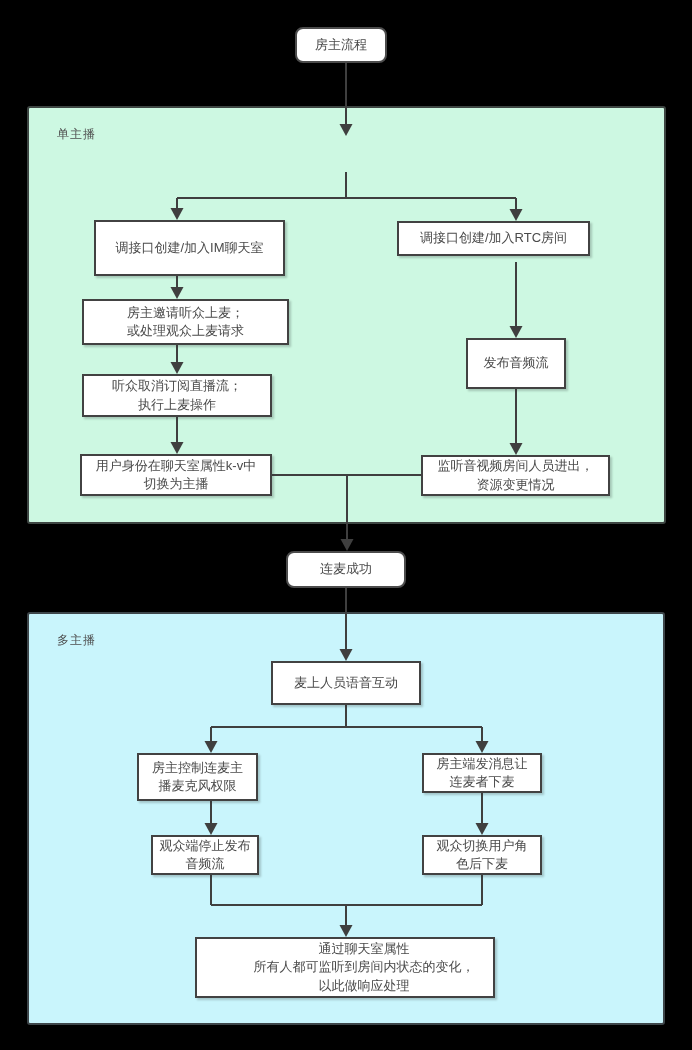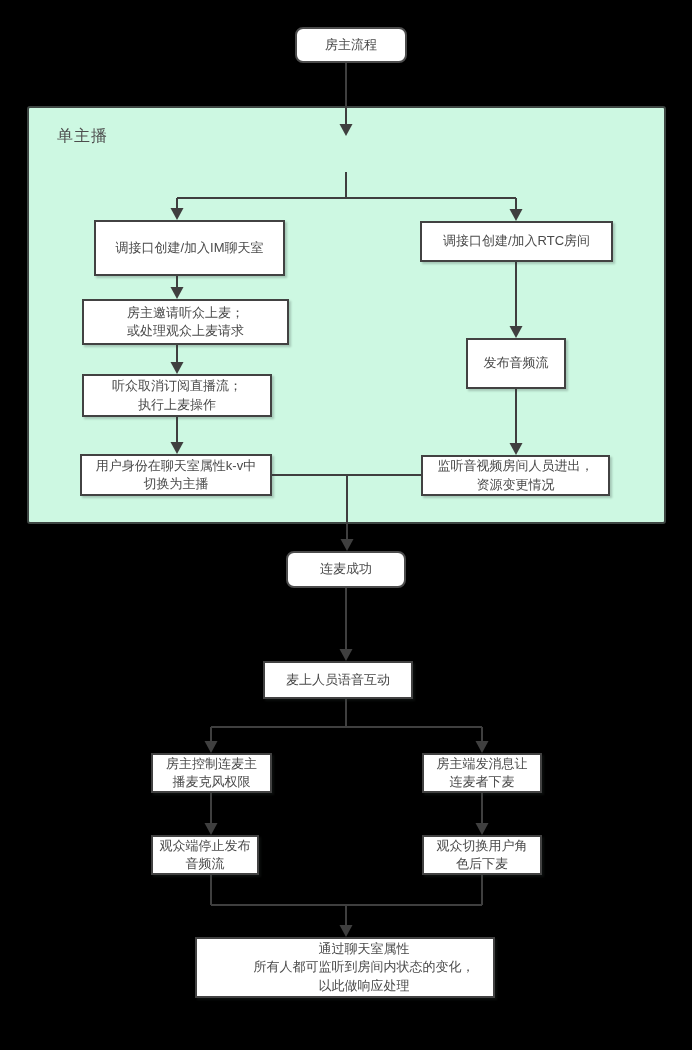--- a/index.html
+++ b/index.html
@@ -22,21 +22,21 @@
     background:#cdf8e2;
   }
   .region-multi{
     left:27px;top:612px;width:638px;height:413px;
     background:#c9f5fc;
     border-color:#3e464a;
   }
   .region-label{
     position:absolute;
     left:28px;top:18px;
-    font-size:16px;
+    font-size:12px;
     color:#4d4d4d;
     letter-spacing:1px;
   }
   .connectors{
     position:absolute;left:0;top:0;width:692px;height:1050px;
     z-index:2;
   }
   .node{
     position:absolute;
     box-sizing:border-box;
@@ -60,20 +60,23 @@
   }
   .node-big{font-size:13px;padding-left:38px;}
 </style>
 </head>
 <body>
 
 <div class="canvas">
 
   <div class="region region-single">
     <div class="region-label">单主播</div>
+  </div>
+  <div class="region region-multi">
+    <div class="region-label">多主播</div>
   </div>
 
   <svg class="connectors" width="692" height="1050" viewBox="0 0 692 1050">
     <g stroke="#3f3f3f" stroke-width="2" fill="none">
 
       <path d="M346 63 V125"></path>
 
       <path d="M346 172 V198 M177 198 H516 M177 198 V210 M516 198 V210"></path>
 
       <path d="M177 262 V288"></path>
@@ -106,46 +109,46 @@
       <polygon points="340.5,539 353.5,539 347,551"></polygon>
       <polygon points="339.5,649 352.5,649 346,661"></polygon>
       <polygon points="204.5,741 217.5,741 211,753"></polygon>
       <polygon points="475.5,741 488.5,741 482,753"></polygon>
       <polygon points="204.5,823 217.5,823 211,835"></polygon>
       <polygon points="475.5,823 488.5,823 482,835"></polygon>
       <polygon points="339.5,925 352.5,925 346,937"></polygon>
     </g>
   </svg>
 
-  <div class="node node-rounded" style="left:295px;top:27px;width:112px;height:36px">房主流程</div>
+  <div class="node node-rounded" style="left:295px;top:27px;width:92px;height:36px">房主流程</div>
 
 
   <div class="node" style="left:94px;top:220px;width:191px;height:56px">调接口创建/加入IM聊天室</div>
 
   <div class="node" style="left:82px;top:299px;width:207px;height:46px">房主邀请听众上麦；
 或处理观众上麦请求</div>
 
   <div class="node" style="left:82px;top:374px;width:190px;height:43px">听众取消订阅直播流；
 执行上麦操作</div>
 
   <div class="node" style="left:80px;top:454px;width:192px;height:42px">用户身份在聊天室属性k-v中
 切换为主播</div>
 
-  <div class="node" style="left:420px;top:221px;width:193px;height:41px">调接口创建/加入RTC房间</div>
+  <div class="node" style="left:397px;top:221px;width:193px;height:35px">调接口创建/加入RTC房间</div>
 
   <div class="node" style="left:466px;top:338px;width:100px;height:51px">发布音频流</div>
 
   <div class="node" style="left:421px;top:455px;width:189px;height:41px">监听音视频房间人员进出，
 资源变更情况</div>
 
   <div class="node node-rounded" style="left:286px;top:551px;width:120px;height:37px">连麦成功</div>
 
-  <div class="node" style="left:263px;top:661px;width:150px;height:38px">麦上人员语音互动</div>
+  <div class="node" style="left:271px;top:661px;width:150px;height:44px">麦上人员语音互动</div>
 
-  <div class="node" style="left:151px;top:753px;width:121px;height:40px">房主控制连麦主
+  <div class="node" style="left:137px;top:753px;width:121px;height:48px">房主控制连麦主
 播麦克风权限</div>
 
   <div class="node" style="left:422px;top:753px;width:120px;height:40px">房主端发消息让
 连麦者下麦</div>
 
   <div class="node" style="left:151px;top:835px;width:108px;height:40px">观众端停止发布
 音频流</div>
 
   <div class="node" style="left:422px;top:835px;width:120px;height:40px">观众切换用户角
 色后下麦</div>

